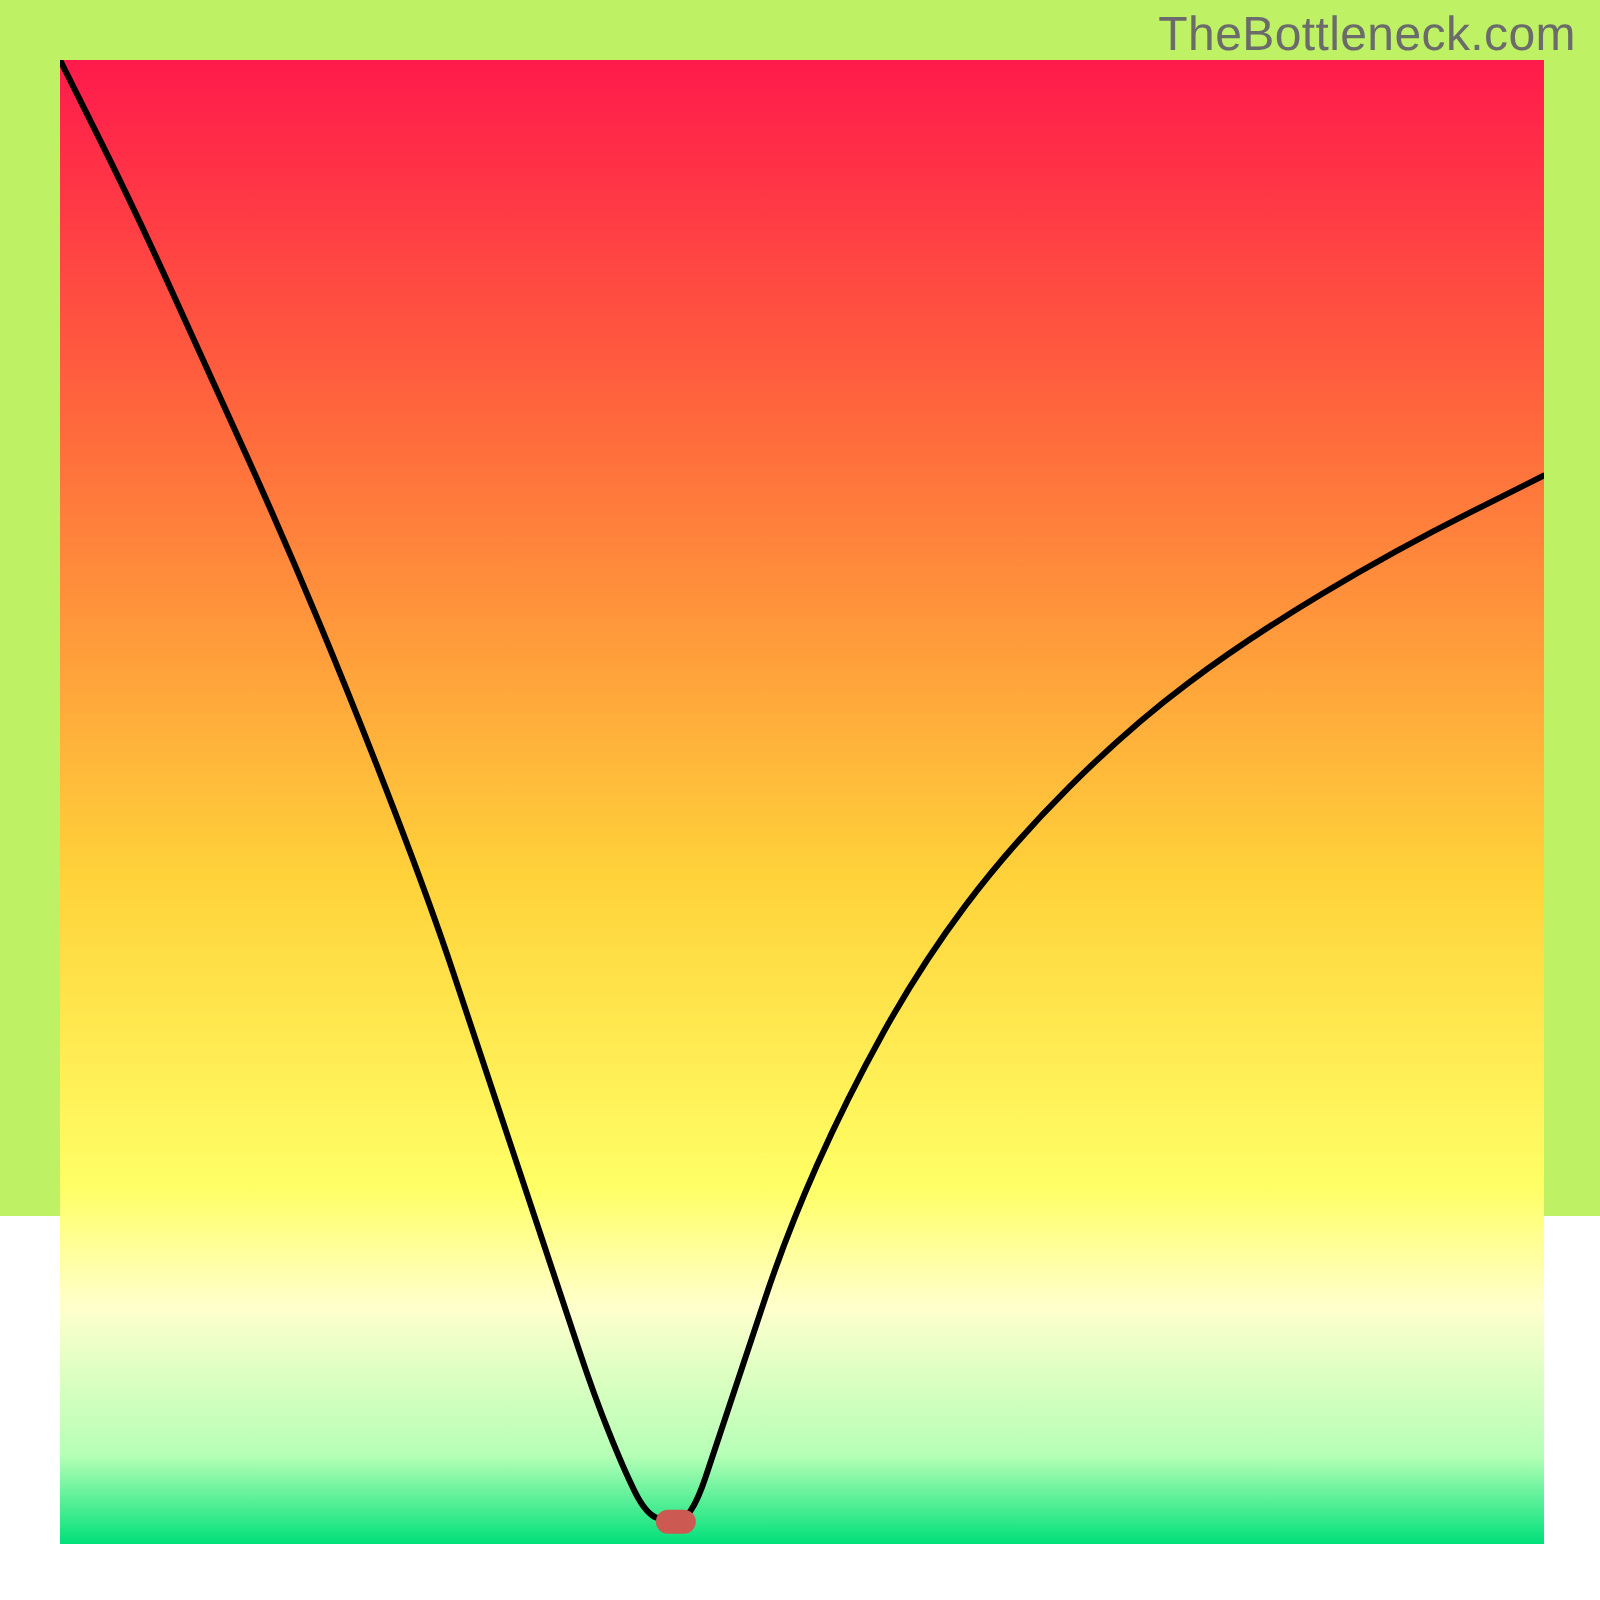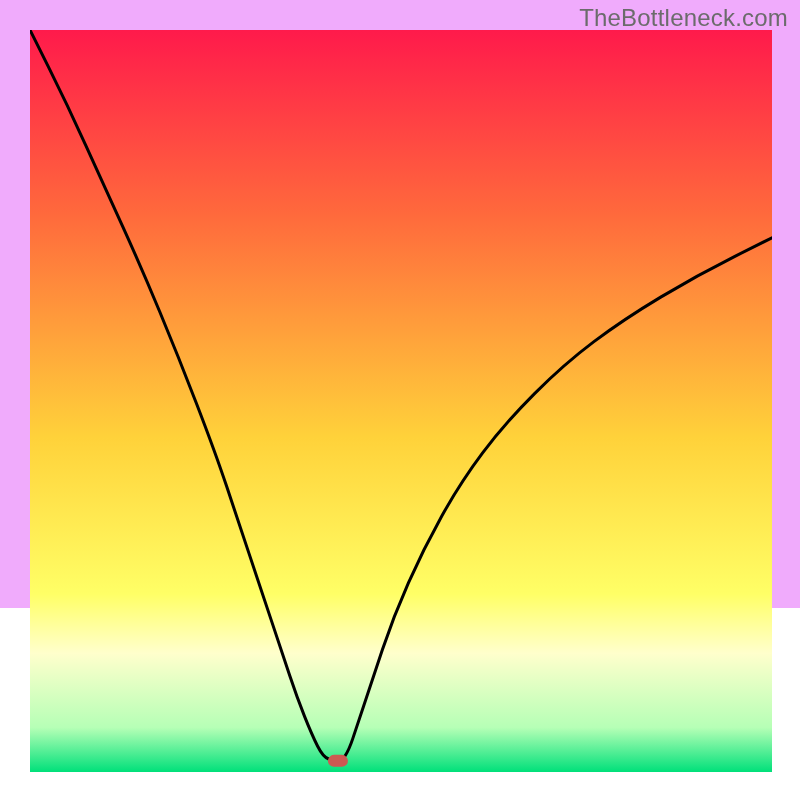--- a/index.html
+++ b/index.html
@@ -6,21 +6,21 @@
     margin: 0;
     padding: 0;
     width: 800px;
     height: 800px;
     overflow: hidden;
     font-family: Arial, Helvetica, sans-serif;
   }
   .frame {
     width: 800px;
     height: 608px;
-    background: #f0abfc;
+    background: #bef264;
     position: relative;
   }
   .watermark {
     position: absolute;
     top: 4px;
     right: 12px;
     color: #6b6b6b;
     font-size: 24px;
     font-weight: 400;
     z-index: 10;

